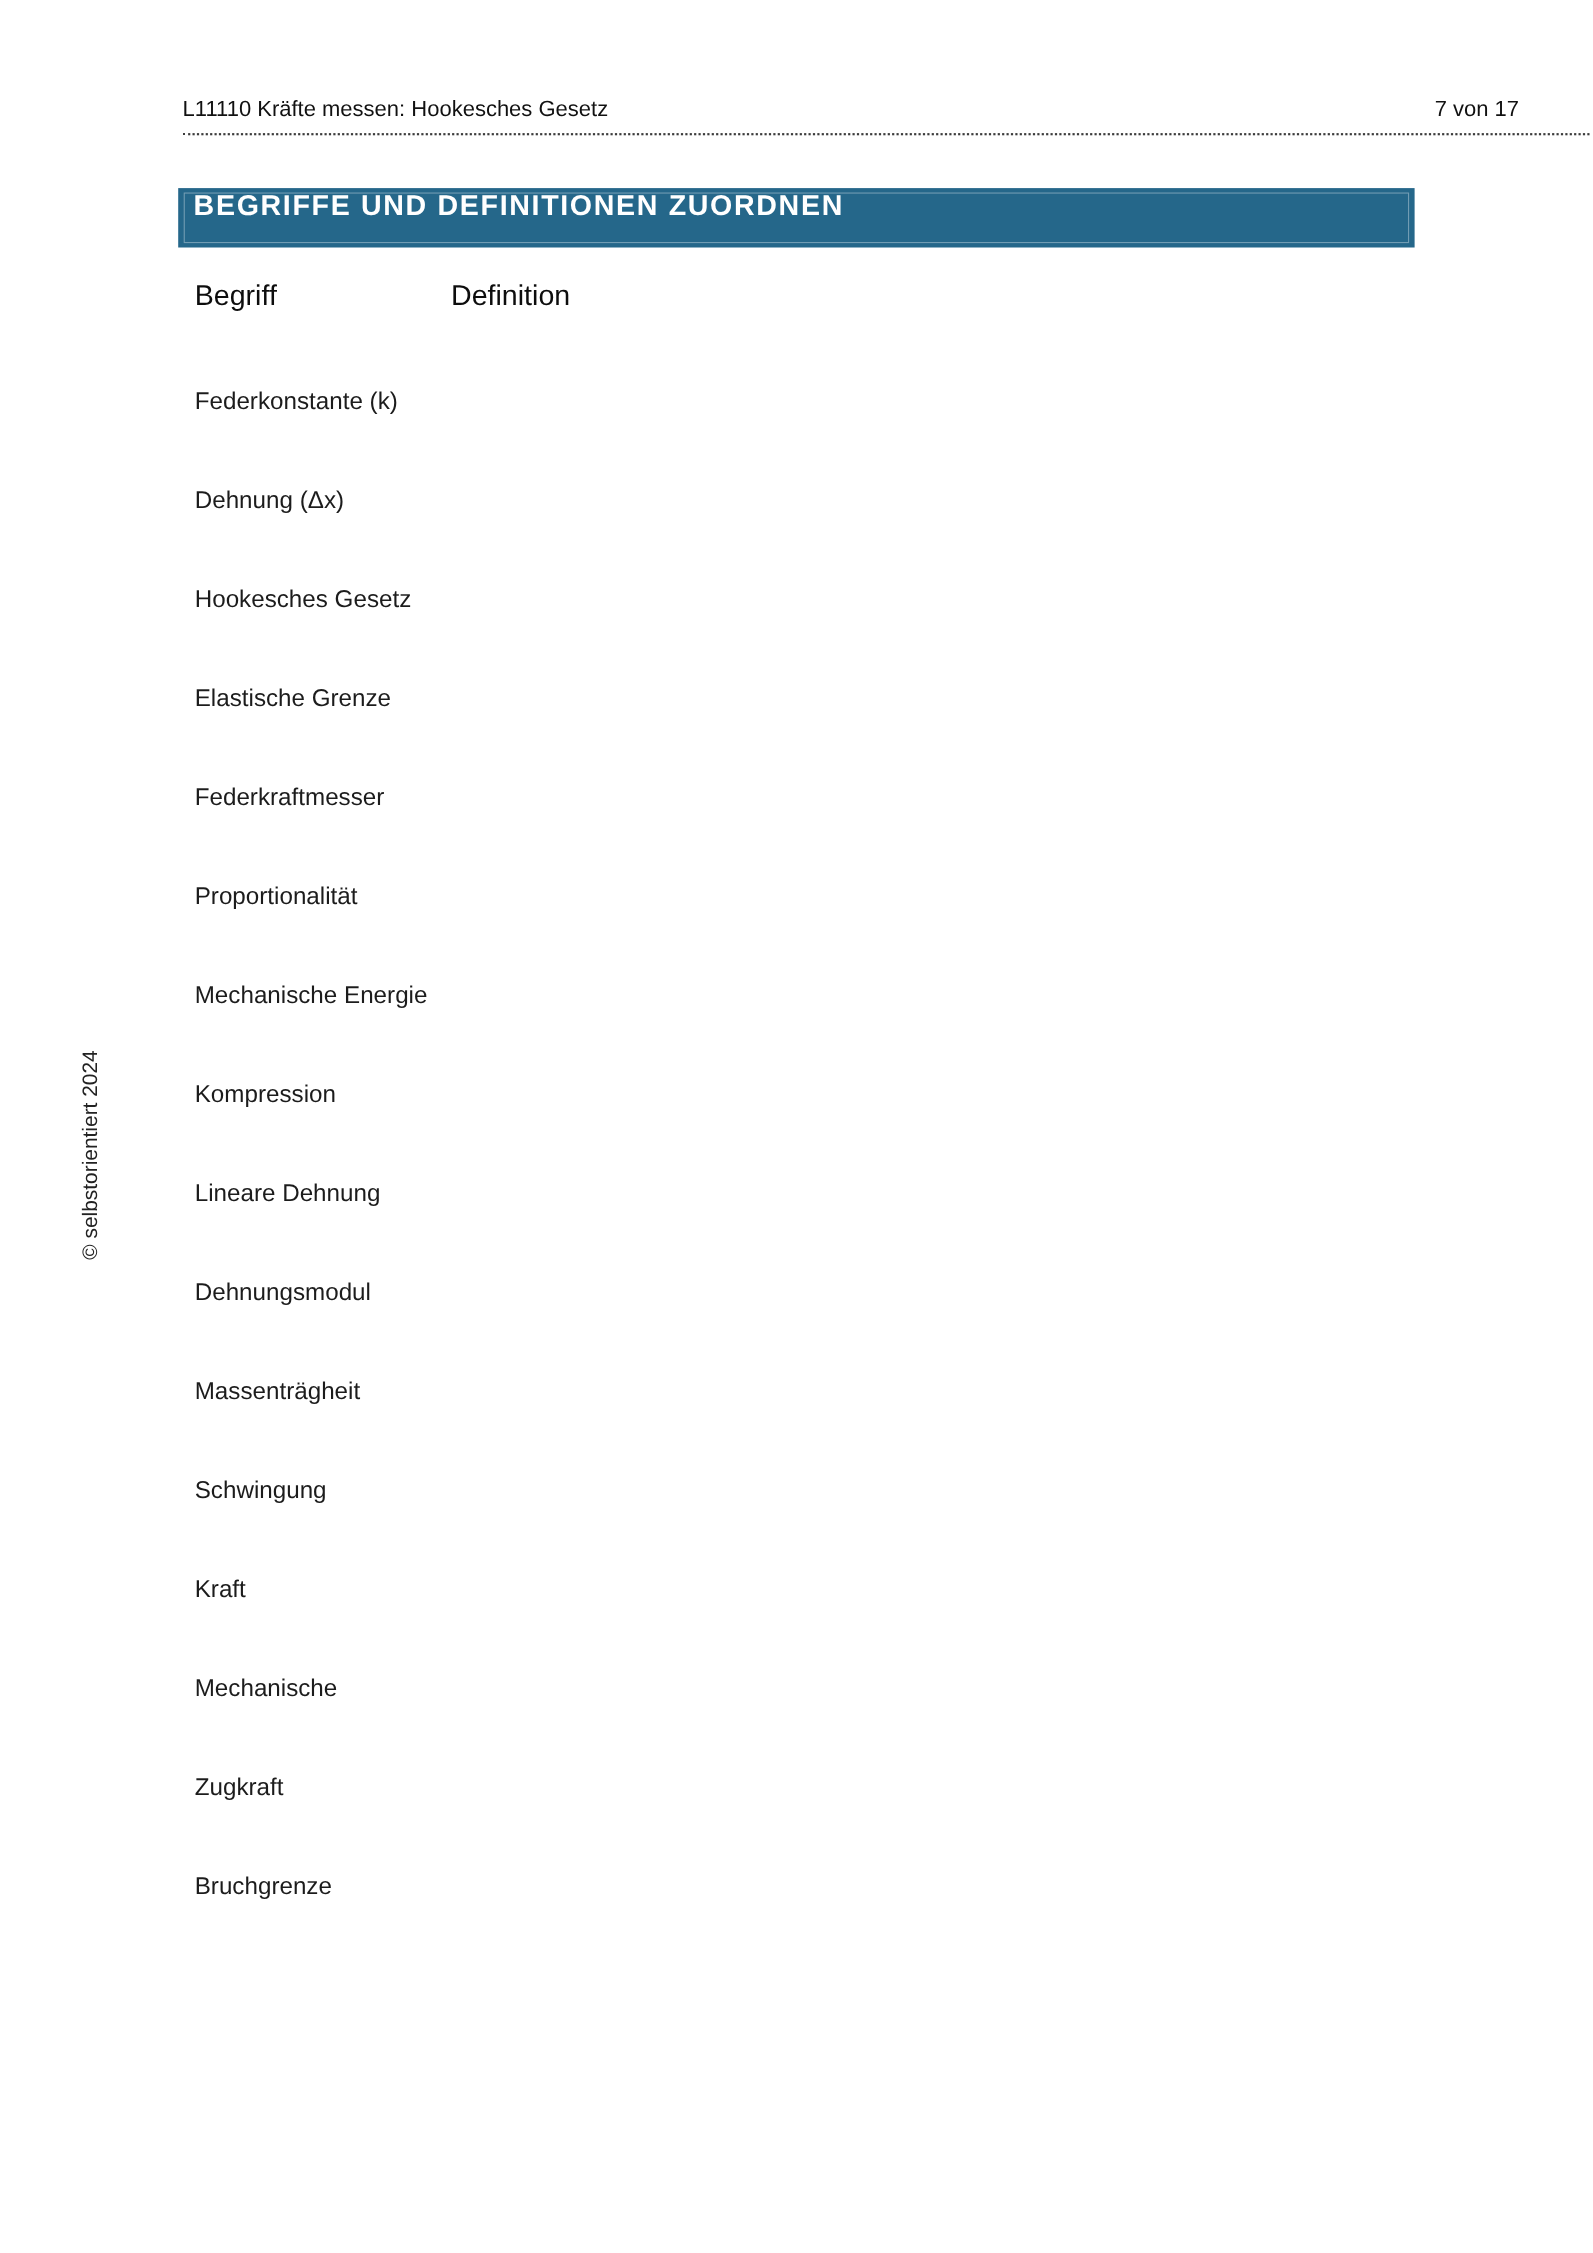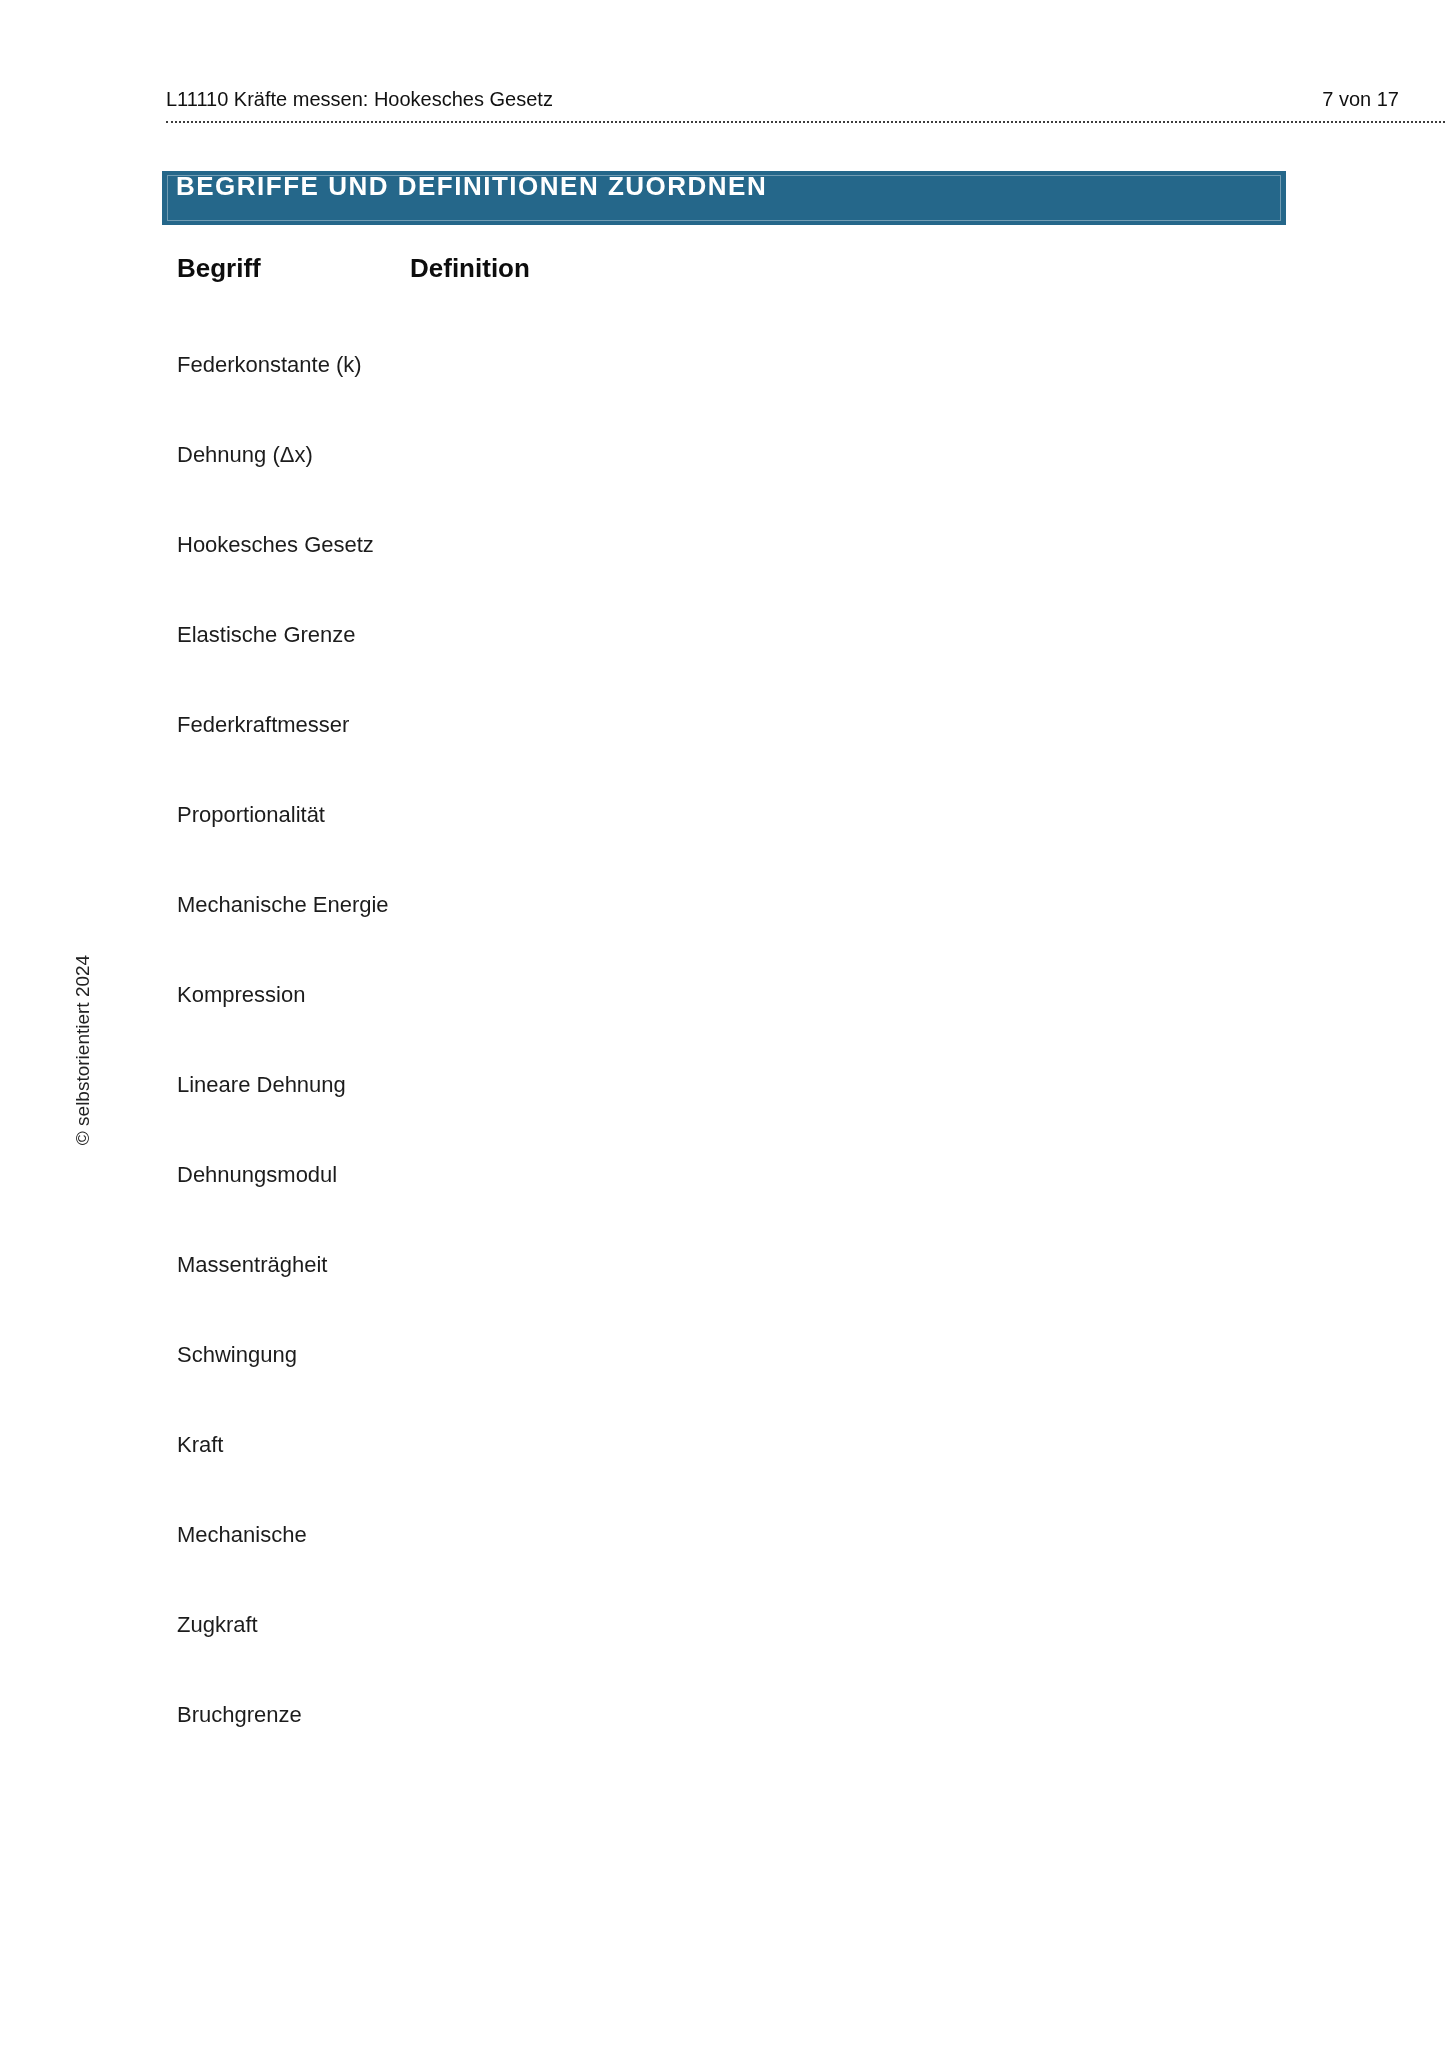--- a/index.html
+++ b/index.html
@@ -21,21 +21,21 @@
     top: 86px;
     display: flex;
     justify-content: space-between;
     align-items: flex-end;
     font-size: 20px;
     line-height: 26px;
     padding-bottom: 9px;
     border-bottom: 2px dotted #3c3c3c;
     color: #111;
   }
-  .header-page { margin-right: 46px; }
+  .header-page { margin-right: 64px; }
 
   
   .banner {
     position: absolute;
     left: 162px;
     top: 171px;
     width: 1124px;
     height: 54px;
     background: #25678a;
     display: flex;
@@ -57,21 +57,21 @@
     white-space: nowrap;
   }
 
   
   .cols {
     position: absolute;
     left: 177px;
     top: 253px;
     display: flex;
     font-size: 26px;
-    font-weight: bold;
+    font-weight: normal;
     color: #0d0d0d;
   }
   .col-term { width: 233px; }
 
   
   .terms {
     position: absolute;
     left: 177px;
     top: 349px;
     font-size: 22px;

